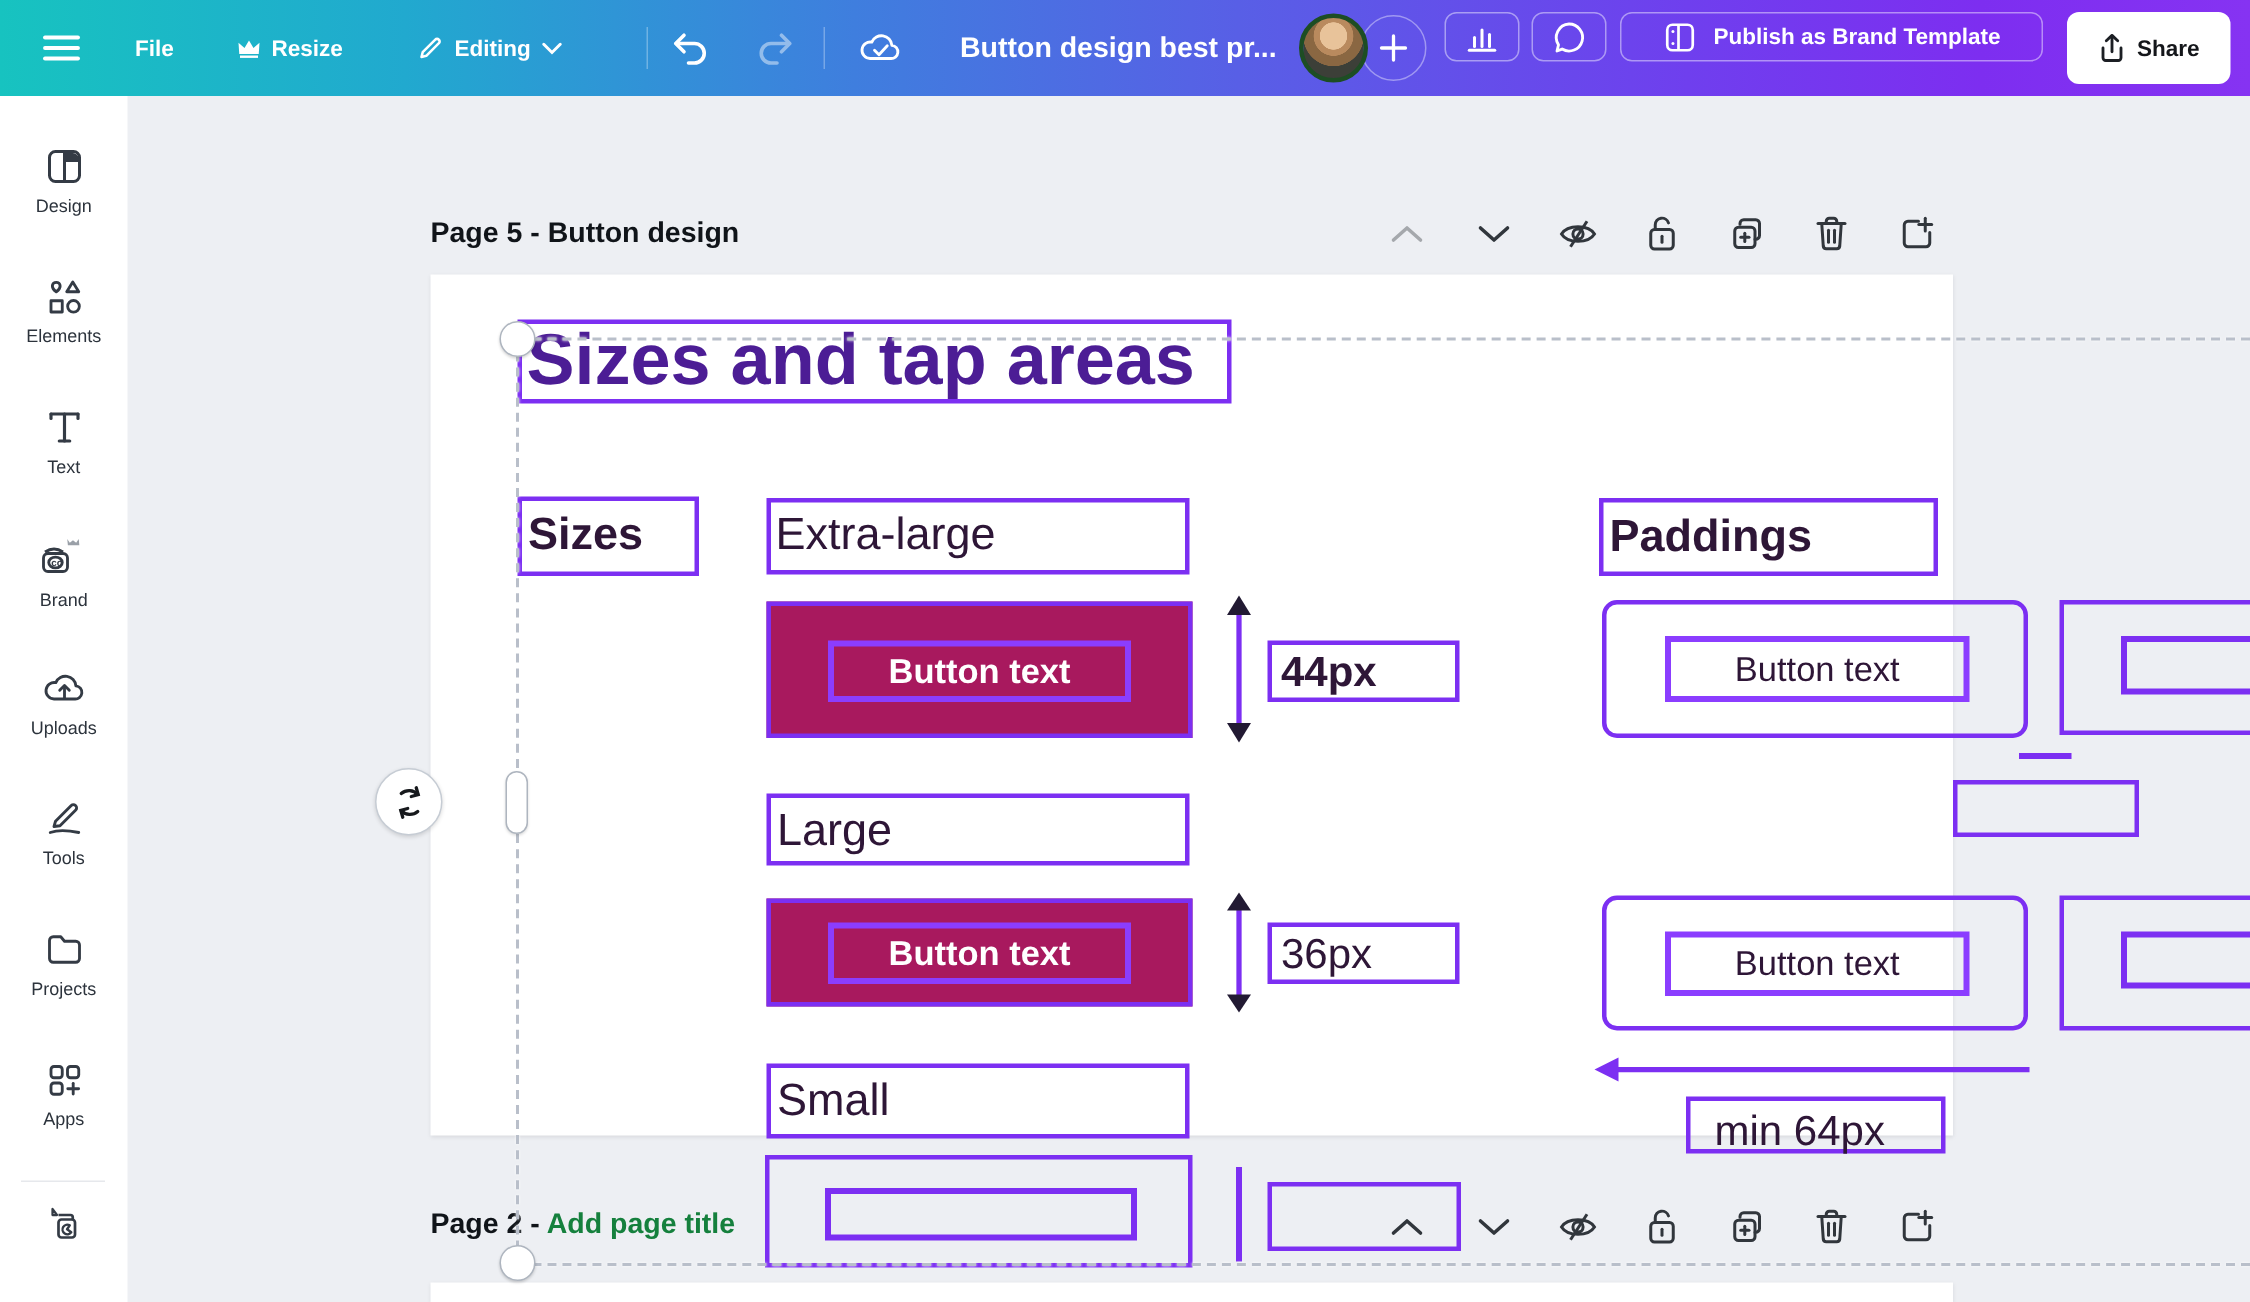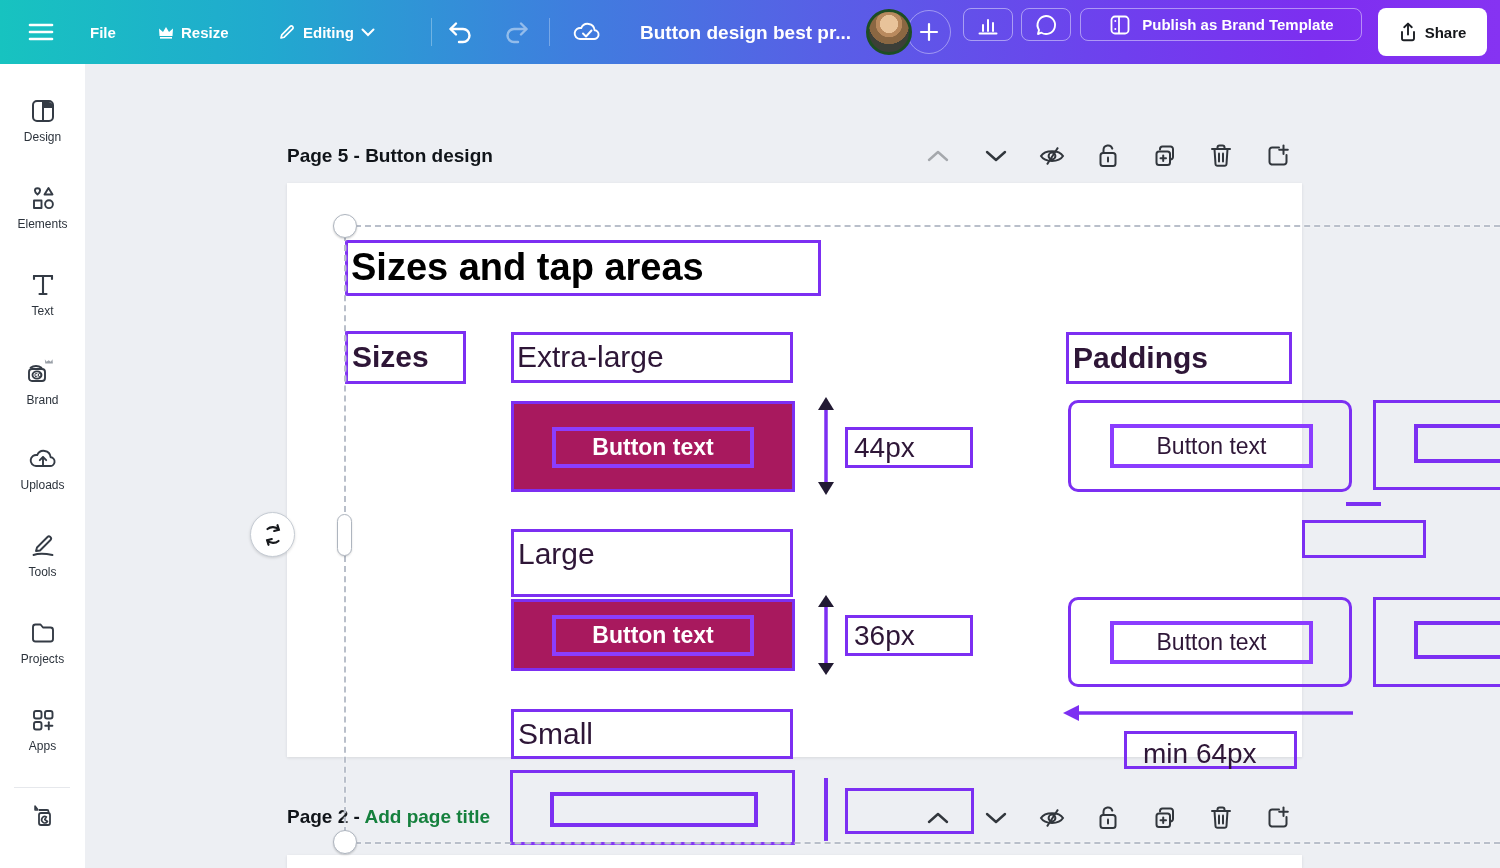--- a/index.html
+++ b/index.html
@@ -390,44 +390,44 @@
   <div class="ptool" style="left:1263px; top:803px;">
     <svg width="26" height="26" viewBox="0 0 26 26">
         <g fill="none" stroke="#31363c" stroke-width="2" stroke-linecap="round">
           <path d="M14 4.5 H7 a2.5 2.5 0 0 0-2.5 2.5 v12 A2.5 2.5 0 0 0 7 21.5 h12 a2.5 2.5 0 0 0 2.5-2.5 v-7"></path>
           <line x1="18.5" y1="2.5" x2="18.5" y2="11"></line>
           <line x1="14.2" y1="6.7" x2="22.8" y2="6.7"></line>
         </g>
       </svg>
   </div>
 
-  <div class="sel dsn-text" style="left:345px; top:240px; width:476px; height:56px; font-size:38px; font-weight:800; line-height:49px; padding-left:3px; color:#000000;">Sizes and tap areas</div>
+  <div class="sel dsn-text" style="left:345px; top:213px; width:476px; height:56px; font-size:48px; font-weight:800; line-height:49px; padding-left:3px; color:#4c1d95;">Sizes and tap areas</div>
 
   <div class="sel dsn-text" style="left:345px; top:331px; width:121px; height:53px; font-size:30px; font-weight:700; line-height:46px; padding-left:4px;">Sizes</div>
   <div class="sel dsn-text" style="left:511px; top:332px; width:282px; height:51px; font-size:30px; font-weight:400; line-height:44px; padding-left:3px;">Extra-large</div>
   <div class="sel dsn-text" style="left:1066px; top:332px; width:226px; height:52px; font-size:30px; font-weight:700; line-height:45px; padding-left:4px;">Paddings</div>
 
   <div class="sel magenta" style="left:511px; top:401px; width:284px; height:91px;"></div>
   <div class="btn-text-box" style="left:552px; top:427px; width:202px; height:41px; color:#fff;">Button text</div>
   <svg style="position:absolute; left:814px; top:396px;" width="24" height="100" viewBox="0 0 24 100">
       <line x1="12" y1="12" x2="12" y2="88" stroke="#7c2ff2" stroke-width="3.5"></line>
       <polygon points="12,1 4,14 20,14" fill="#221a33"></polygon>
       <polygon points="12,99 4,86 20,86" fill="#221a33"></polygon>
     </svg>
-  <div class="sel dsn-text" style="left:845px; top:427px; width:128px; height:41px; font-size:28px; font-weight:400; line-height:36px; padding-left:6px;">44px</div>
+  <div class="sel dsn-text" style="left:845px; top:427px; width:128px; height:41px; font-size:28px; font-weight:700; line-height:36px; padding-left:6px;">44px</div>
 
   <div class="selthin" style="left:1068px; top:400px; width:284px; height:92px; border-radius:10px;"></div>
   <div class="btn-text-box" style="left:1110px; top:424px; width:203px; height:44px; color:#2e1637; font-weight:400;">Button text</div>
   <div class="selthin" style="left:1373px; top:400px; width:200px; height:90px;"></div>
   <div class="selthin" style="left:1414px; top:424px; width:160px; height:39px; border-width:4px;"></div>
 
   <div class="hline" style="left:1346px; top:502px; width:35px; height:3.5px;"></div>
   <div class="selthin" style="left:1302px; top:520px; width:124px; height:38px;"></div>
 
-  <div class="sel dsn-text" style="left:511px; top:529px; width:282px; height:68px; font-size:30px; font-weight:400; line-height:44px; padding-left:4px;">Large</div>
+  <div class="sel dsn-text" style="left:511px; top:529px; width:282px; height:48px; font-size:30px; font-weight:400; line-height:44px; padding-left:4px;">Large</div>
   <div class="sel magenta" style="left:511px; top:599px; width:284px; height:72px;"></div>
   <div class="btn-text-box" style="left:552px; top:615px; width:202px; height:41px; color:#fff;">Button text</div>
   <svg style="position:absolute; left:814px; top:594px;" width="24" height="82" viewBox="0 0 24 82">
       <line x1="12" y1="11" x2="12" y2="71" stroke="#7c2ff2" stroke-width="3.5"></line>
       <polygon points="12,1 4,13 20,13" fill="#221a33"></polygon>
       <polygon points="12,81 4,69 20,69" fill="#221a33"></polygon>
     </svg>
   <div class="sel dsn-text" style="left:845px; top:615px; width:128px; height:41px; font-size:28px; font-weight:400; line-height:36px; padding-left:6px;">36px</div>
 
   <div class="selthin" style="left:1068px; top:597px; width:284px; height:90px; border-radius:10px;"></div>

